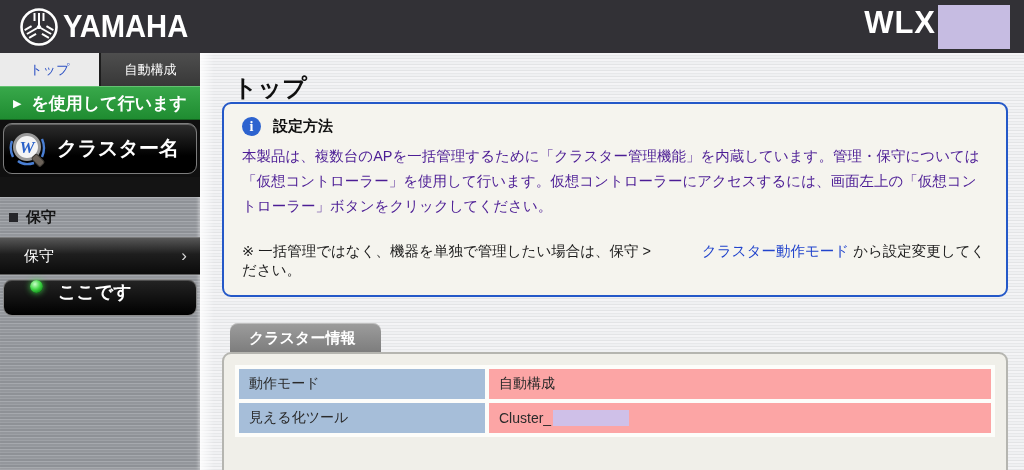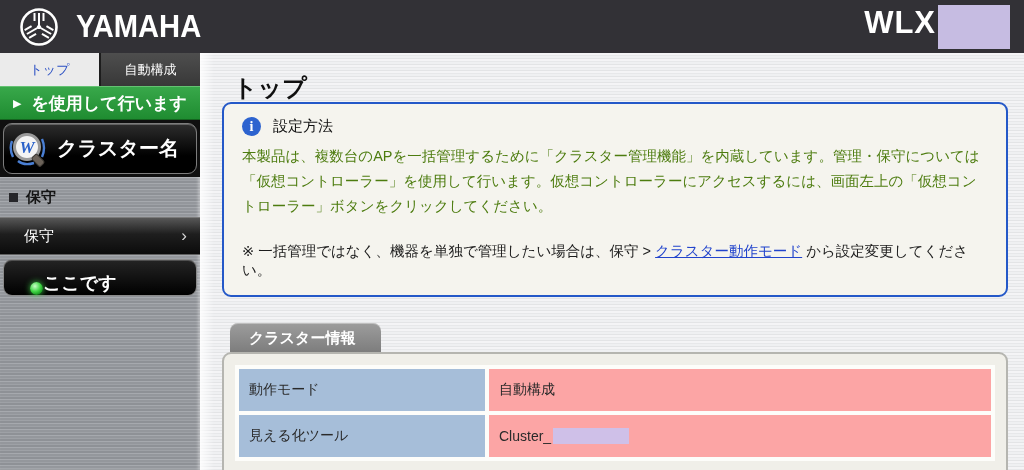--- a/index.html
+++ b/index.html
@@ -2,21 +2,21 @@
 <html><head>
 <meta charset="utf-8">
 <style>
   * { margin:0; padding:0; box-sizing:border-box; }
   html,body { width:1024px; height:470px; overflow:hidden; }
   body { font-family:"Liberation Sans","DejaVu Sans",sans-serif; background:#ededef; }
 
   
   .header { height:53px; background:#323136; display:flex; align-items:center;
             justify-content:space-between; padding:0 14px 0 18px; }
-  .brand { display:flex; align-items:center; gap:16px; }
+  .brand { display:flex; align-items:center; gap:3px; }
   .brand-word { color:#fff; font-size:31px; font-weight:bold; letter-spacing:0px;
                 transform:scaleX(.94); transform-origin:left center; }
   .model { display:flex; align-items:flex-start; }
   .model-text { color:#fff; font-size:31px; font-weight:bold; letter-spacing:1px; }
   .model-redaction { width:72px; height:44px; background:#c6bce2; margin-left:2px; }
 
   
   .layout { display:flex; height:417px; }
 
   
@@ -38,34 +38,34 @@
   .tool-btn { height:51px; width:194px; border:1px solid #7d7d7d; border-radius:9px;
               background:linear-gradient(#2d2d2d,#000 65%);
               box-shadow:inset 0 1px 0 rgba(255,255,255,.25);
               display:flex; align-items:center; gap:7px; padding:0 4px;
               color:#fff; font-size:20px; font-weight:bold; cursor:pointer; }
 
   .sidebar-gray { flex:1;
       background:repeating-linear-gradient(180deg,
         #a6a9ae 0px,#a6a9ae 1px,#94979c 1px,#94979c 3px,
         #9ea1a6 3px,#9ea1a6 4px,#8e9196 4px,#8e9196 6px);
-      box-shadow:inset -2px 0 3px rgba(255,255,255,.35); }
+      box-shadow:inset -2px 0 3px rgba(255,255,255,.35);margin-top:20px; }
   .maint-label { display:flex; align-items:center; gap:8px;
                  padding:11px 0 8px 9px; color:#141414; font-weight:bold; font-size:15px; }
   .maint-square { width:9px; height:9px; background:#26262a; }
   .maint-bar { height:38px; margin-top:2px;
                background:linear-gradient(#575757,#1e1e1e 45%,#0b0b0b);
                border-top:1px solid #7a7a7a; border-bottom:1px solid #606060;
                color:#fff; font-size:15px; display:flex; align-items:center;
                justify-content:space-between; padding:0 13px 0 24px; cursor:pointer; }
   .chevron { color:#d8d8d8; font-size:17px; }
   .here-btn { margin:4px 3px 0 3px; height:37px; border:1px solid #8a8a8a;
               border-radius:9px; background:linear-gradient(#242424,#000);
               box-shadow:inset 0 1px 0 rgba(255,255,255,.2);
-              display:flex; align-items:flex-end; padding-left:26px;
+              display:flex; align-items:flex-start; gap:15px; padding-left:26px;
               color:#fff; font-size:18px; font-weight:bold; cursor:pointer; }
   .green-dot { width:13px; height:13px; border-radius:50%;
                background:radial-gradient(circle at 38% 32%, #c8ffc8, #41d546 45%, #128a1b 78%, #0a5c10);
                box-shadow:0 0 6px rgba(70,220,80,.9); }
 
   
   .main { flex:1; position:relative; padding:0 16px 0 22px;
       background:repeating-linear-gradient(180deg,
         #f4f4f6 0px,#f4f4f6 2px,#e7e8ea 2px,#e7e8ea 3px,
         #eff0f2 3px,#eff0f2 5px,#e3e4e6 5px,#e3e4e6 6px); }
@@ -75,35 +75,35 @@
   .page-title { font-size:24px; font-weight:bold; color:#101010;
                 padding:19px 0 0 11px; height:49px; }
 
   .info-box { border:2px solid #2458c8; border-radius:9px; background:#f5f4ee;
               padding:13px 18px 15px 18px; }
   .info-head { display:flex; align-items:center; gap:12px; }
   .info-icon { width:19px; height:19px; border-radius:50%; background:#2d63cf;
                color:#fff; font-size:14px; font-weight:bold;
                font-family:"Liberation Serif",serif;
                display:flex; align-items:center; justify-content:center; }
-  .info-title { font-size:15px; font-weight:normal; color:#111; }
-  .info-body { margin-top:8px; font-size:14.5px; line-height:25px; color:#4d7c0f; }
+  .info-title { font-size:15px; font-weight:bold; color:#111; }
+  .info-body { margin-top:8px; font-size:14.5px; line-height:25px; color:#4c1d95; }
   .info-note { margin-top:23px; font-size:14.5px; color:#1c1c1c; }
-  .note-link { color:#2244cc; text-decoration:underline; cursor:pointer; }
+  .note-link { color:#2244cc; cursor:pointer;margin-left:47px; }
 
   .cluster-tab { display:inline-block; margin:26px 0 0 8px; height:29px;
                  padding:6px 26px 0 19px; background:linear-gradient(#9d9d9d,#7d7d7d);
                  box-shadow:inset 0 1px 0 rgba(255,255,255,.35);
                  border-radius:8px 8px 0 0; color:#fff; font-size:15px;
                  font-weight:bold; vertical-align:bottom; }
   .panel { border:2px solid #b5b5b0; border-radius:9px; background:#f0efe9;
            padding:11px 11px 60px 11px; }
   .cluster-table { width:100%; border-collapse:separate; border-spacing:4px;
                    background:#fdfdfa; }
-  .cluster-table td { height:42px; font-size:14px; color:#2a2a2a; padding-left:10px; }
+  .cluster-table td { height:30px; font-size:14px; color:#2a2a2a; padding-left:10px; }
   td.cell-label { background:#a6bed9; width:246px; }
   td.cell-value { background:#fca5a5; }
   .value-flex { display:flex; align-items:flex-end; }
   .redact { background:#cfc0e8; }
   .redact-name { width:76px; height:16px; margin-left:2px; }
   .redact-ip { width:102px; height:17px; }
 </style>
 </head>
 <body>
 

